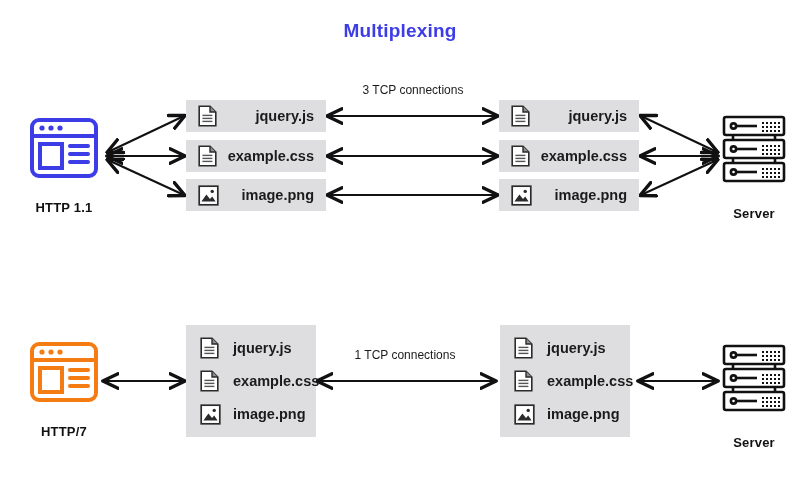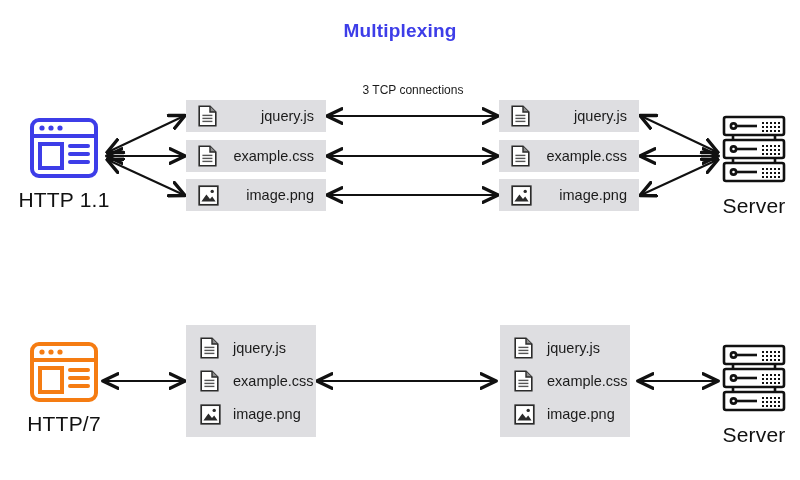--- a/index.html
+++ b/index.html
@@ -17,30 +17,31 @@
     position:absolute;left:0;top:20px;width:800px;
     text-align:center;
     font-size:19px;font-weight:bold;
     color:#3d3de8;
     letter-spacing:.2px;
   }
 
   
   .endpoint{position:absolute;text-align:center;}
   .endpoint .caption{
-    font-size:21px;font-weight:normal;color:#111111;
-    margin-top:4px;letter-spacing:.2px;
+    font-size:13px;font-weight:bold;color:#111111;
+    margin-top:16px;letter-spacing:.2px;
   }
 
   
   .filebox{
     position:absolute;
     background:#dedee1;
     display:flex;align-items:center;
     box-sizing:border-box;
+    font-weight:bold;
   }
   .filebox.single{
     flex-direction:column;align-items:flex-start;justify-content:center;
   }
   .filerow{
     display:flex;align-items:center;
     width:100%;
     box-sizing:border-box;
   }
   .filerow .fname{
@@ -301,20 +302,21 @@
     <div class="filerow align-left" style="height:33px;">
       <svg class="ficon" width="21" height="21" viewBox="0 0 21 21" style="margin-right:12px;">
         <rect x="1.2" y="1.2" width="18.6" height="18.6" fill="#ffffff" stroke="#2b2b2b" stroke-width="1.7"></rect>
         <circle cx="14.2" cy="6.4" r="1.7" fill="#2b2b2b"></circle>
         <path d="M3.4,16.6 L8.4,9.4 L12,14 L14.2,11.4 L17.6,16.6 Z" fill="#2b2b2b"></path>
       </svg>
       <span class="fname">image.png</span>
     </div>
   </div>
 
+  <div class="conn-label" style="left:325px;top:348px;width:160px;">1 TCP connections</div>
 
   <div class="filebox single" style="left:500px;top:325px;width:130px;height:112px;padding:6px 14px;">
     <div class="filerow align-left" style="height:33px;">
       <svg class="ficon" width="19" height="22" viewBox="0 0 19 22" style="margin-right:14px;">
         <path d="M1.2,1.2 H12 L17.8,7 V20.8 H1.2 Z" fill="#ffffff" stroke="#2b2b2b" stroke-width="1.6"></path>
         <path d="M12,1.2 V7 H17.8" fill="#8d8d8d" stroke="#2b2b2b" stroke-width="1.4"></path>
         <line x1="4.4" y1="10.4" x2="14.4" y2="10.4" stroke="#555" stroke-width="1.4"></line>
         <line x1="4.4" y1="13.4" x2="14.4" y2="13.4" stroke="#555" stroke-width="1.4"></line>
         <line x1="4.4" y1="16.4" x2="14.4" y2="16.4" stroke="#555" stroke-width="1.4"></line>
       </svg>

